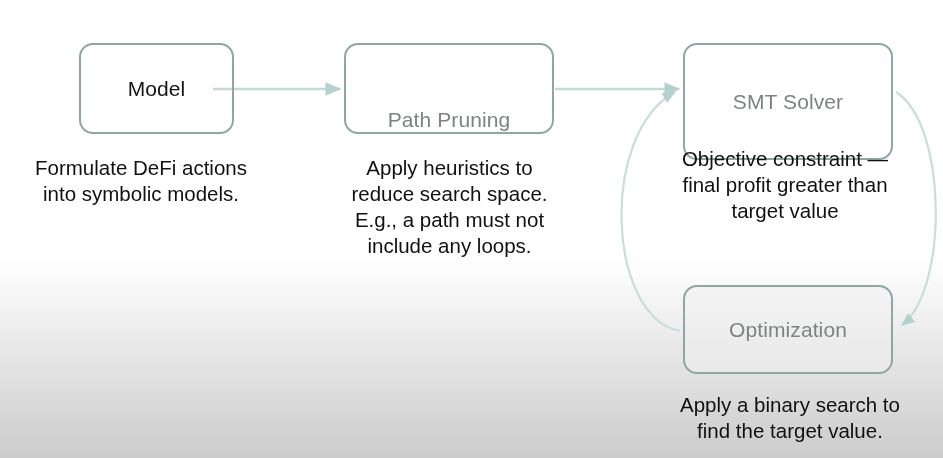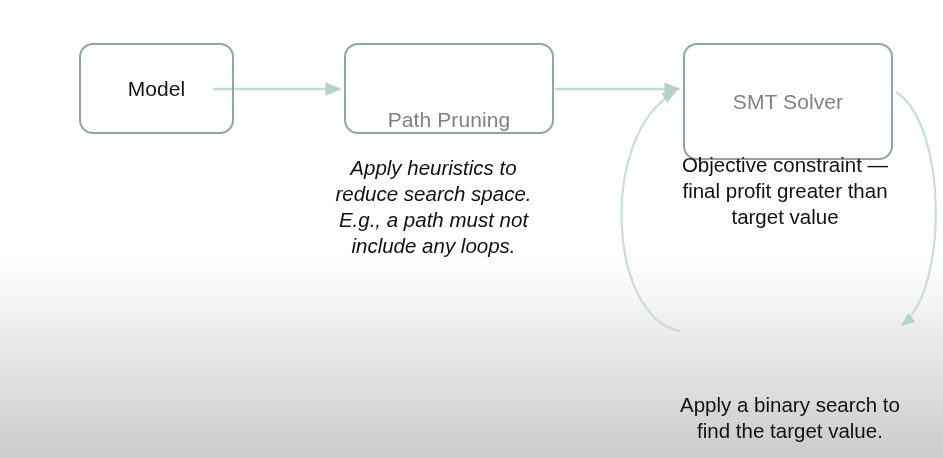--- a/index.html
+++ b/index.html
@@ -57,22 +57,22 @@
     white-space: pre-line;
   }
   
   #node-model        { left: 57px;  top: 43px;  width: 155px; height: 91px; margin-left: 22px; }
   #node-path-pruning { left: 344px; top: 43px;  width: 210px; height: 91px; align-items: flex-end; }
   #node-smt-solver   { left: 683px; top: 43px;  width: 210px; height: 117px; }
   #node-optimization { left: 683px; top: 285px; width: 210px; height: 89px;
                        background: rgba(240,240,240,0.45); }
   
   #cap-model        { left: 0px;   top: 155px; width: 282px; }
-  #cap-path-pruning { left: 296px; top: 155px; width: 275px; font-style: italic; }
-  #cap-smt-solver   { left: 645px; top: 152px; width: 280px; }
+  #cap-path-pruning { left: 312px; top: 155px; width: 275px; }
+  #cap-smt-solver   { left: 645px; top: 146px; width: 280px; }
   #cap-optimization { left: 640px; top: 392px; width: 300px; }
 </style>
 </head>
 <body>
 
 <div id="stage">
 
   <svg id="edges" viewBox="0 0 943 458">
     <defs>
       <marker id="arrowhead" markerWidth="7" markerHeight="7" refX="5.6" refY="3" orient="auto" markerUnits="strokeWidth">
@@ -85,32 +85,37 @@
     <line x1="555" y1="89" x2="679" y2="89" stroke="#c3dad6" stroke-width="2.6" marker-end="url(#arrowhead)"></line>
 
     <path d="M 896,92 C 948,125 948,290 902,325" fill="none" stroke="#c9ded9" stroke-width="2.2" marker-end="url(#arrowhead)"></path>
 
     <path d="M 680,331 C 608,318 598,135 675,92" fill="none" stroke="#c9ded9" stroke-width="2.2" marker-end="url(#arrowhead)"></path>
   </svg>
 
   <div class="node" id="node-model">
     <span class="node-label label-dark">Model</span>
   </div>
+  <div class="caption" id="cap-model">Formulate DeFi actions
+into symbolic models.</div>
 
   <div class="node" id="node-path-pruning">
     <span class="node-label label-gray">Path Pruning</span>
   </div>
   <div class="caption" id="cap-path-pruning">Apply heuristics to
 reduce search space.
 E.g., a path must not
 include any loops.</div>
 
   <div class="node" id="node-smt-solver">
     <span class="node-label label-gray">SMT Solver</span>
   </div>
   <div class="caption" id="cap-smt-solver">Objective constraint —
 final profit greater than
 target value</div>
 
+  <div class="node" id="node-optimization">
+    <span class="node-label label-gray">Optimization</span>
+  </div>
   <div class="caption" id="cap-optimization">Apply a binary search to
 find the target value.</div>
 
 </div>
 
 </body></html>

